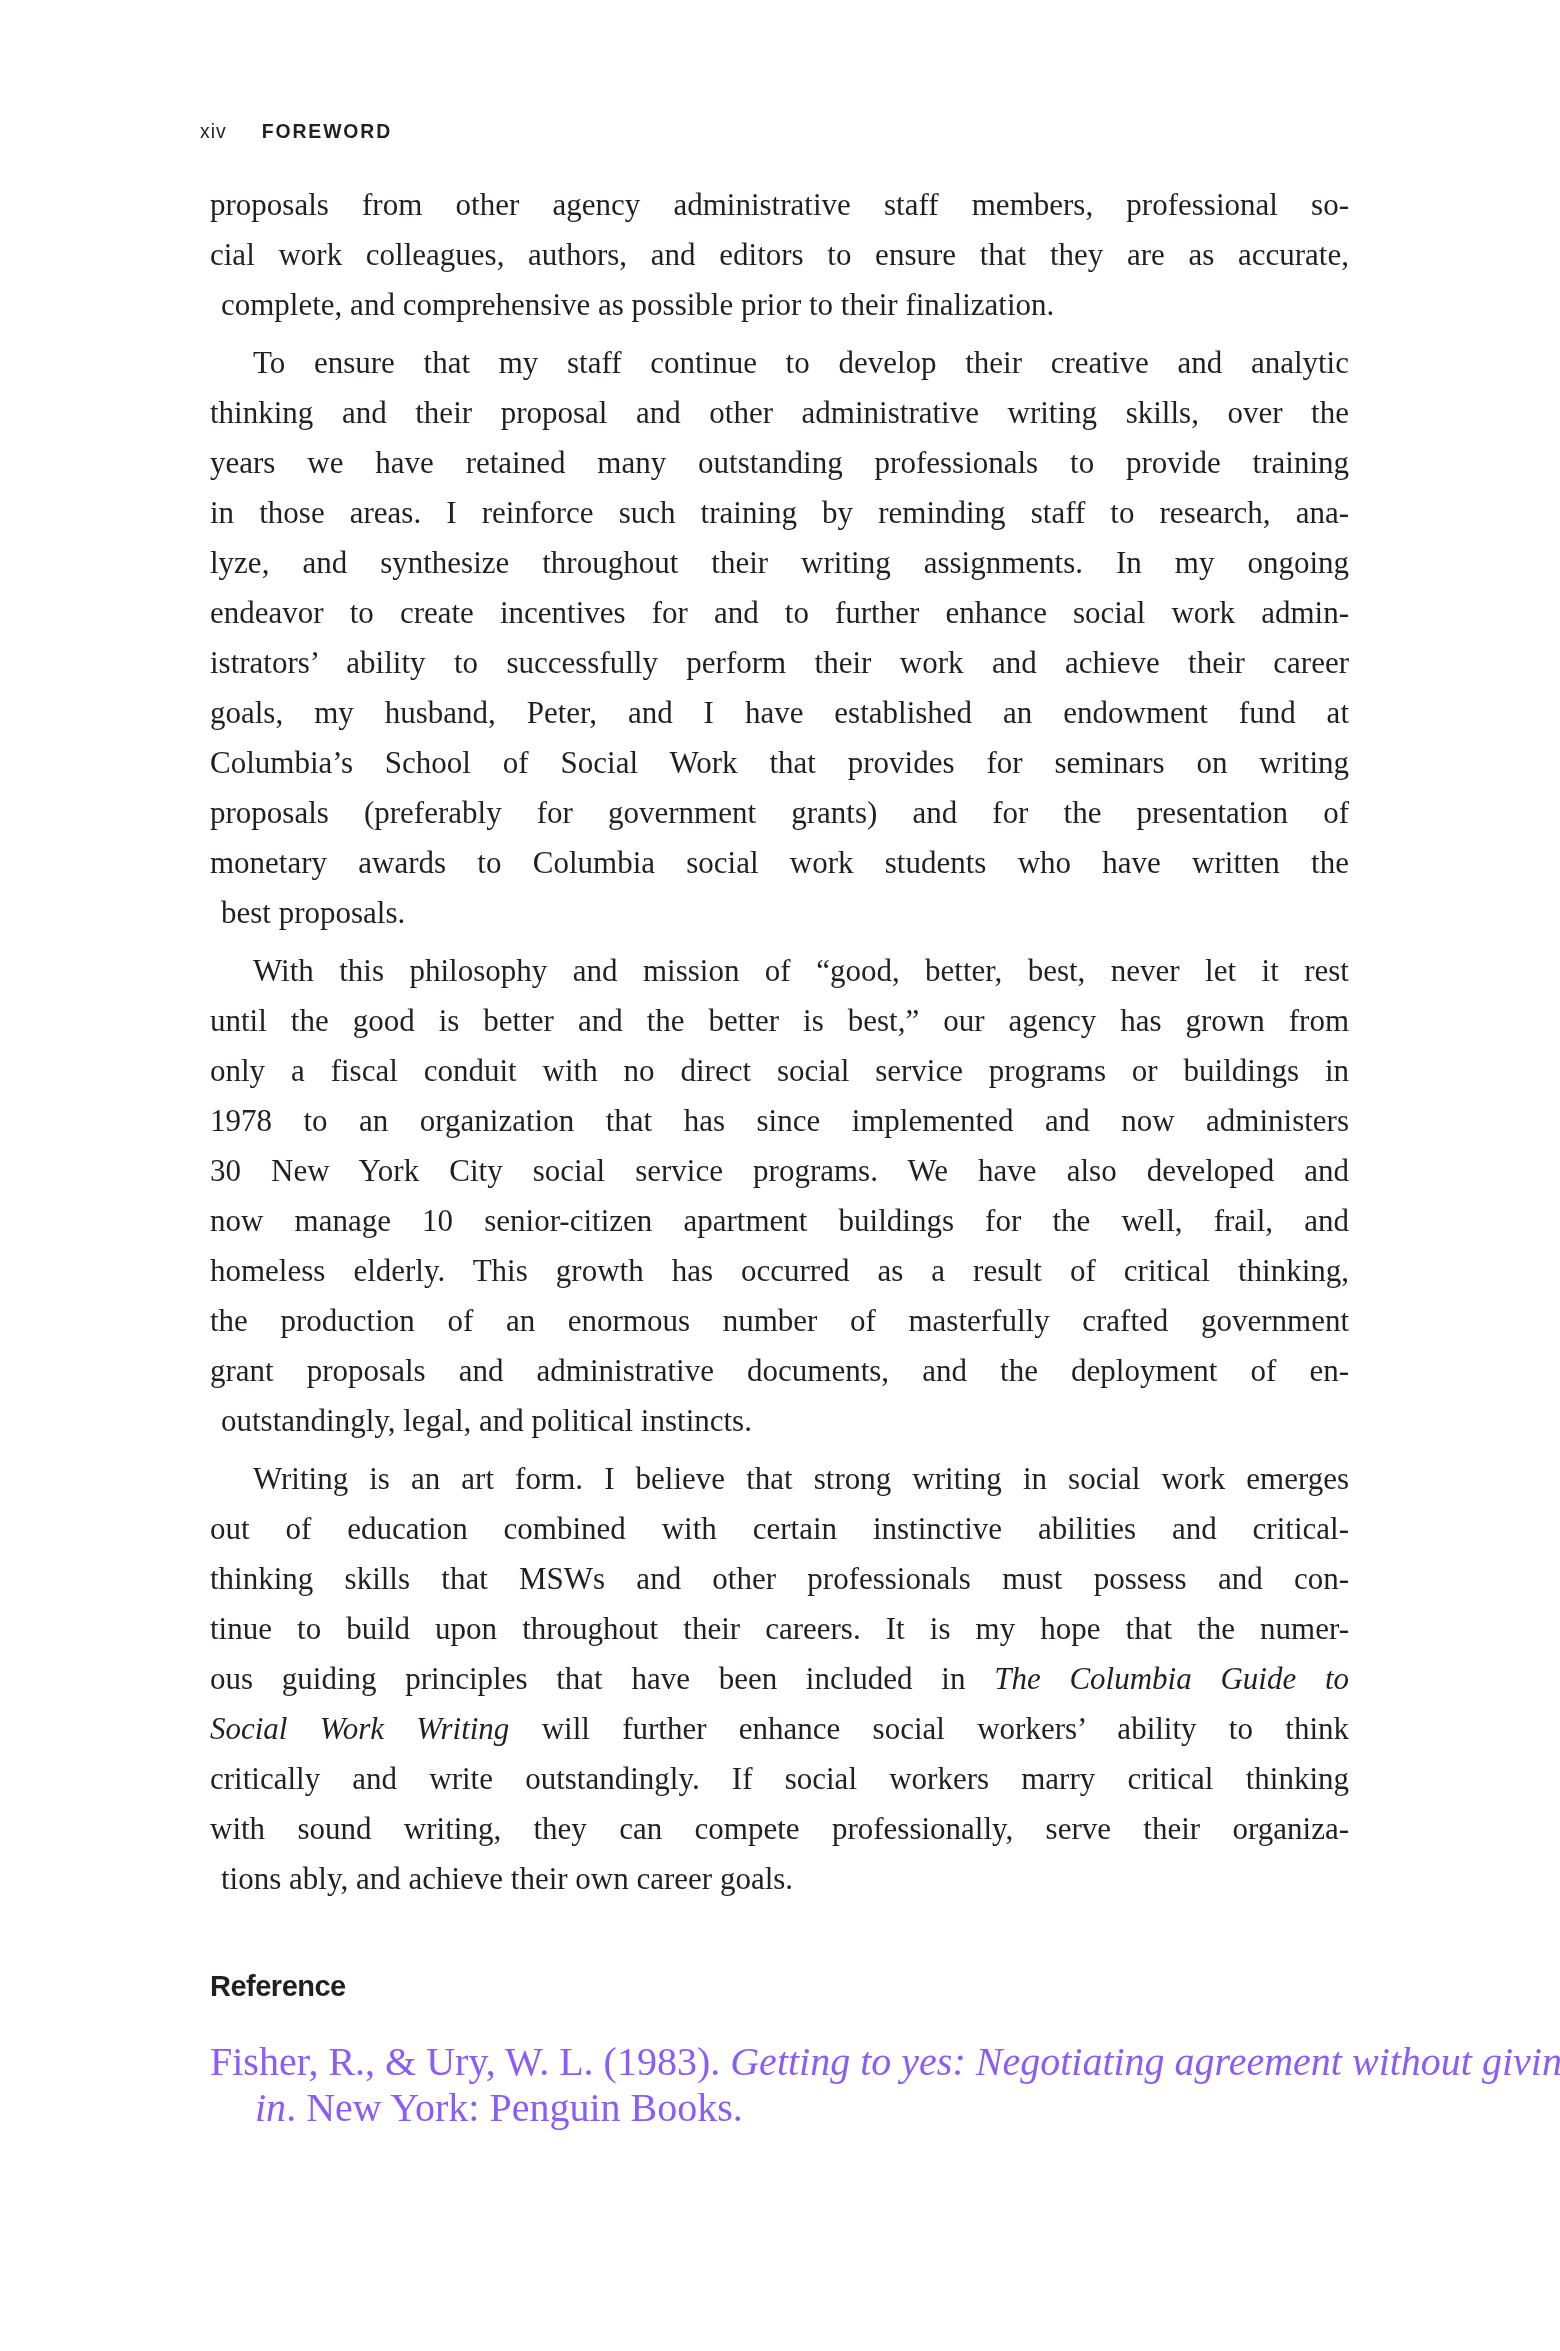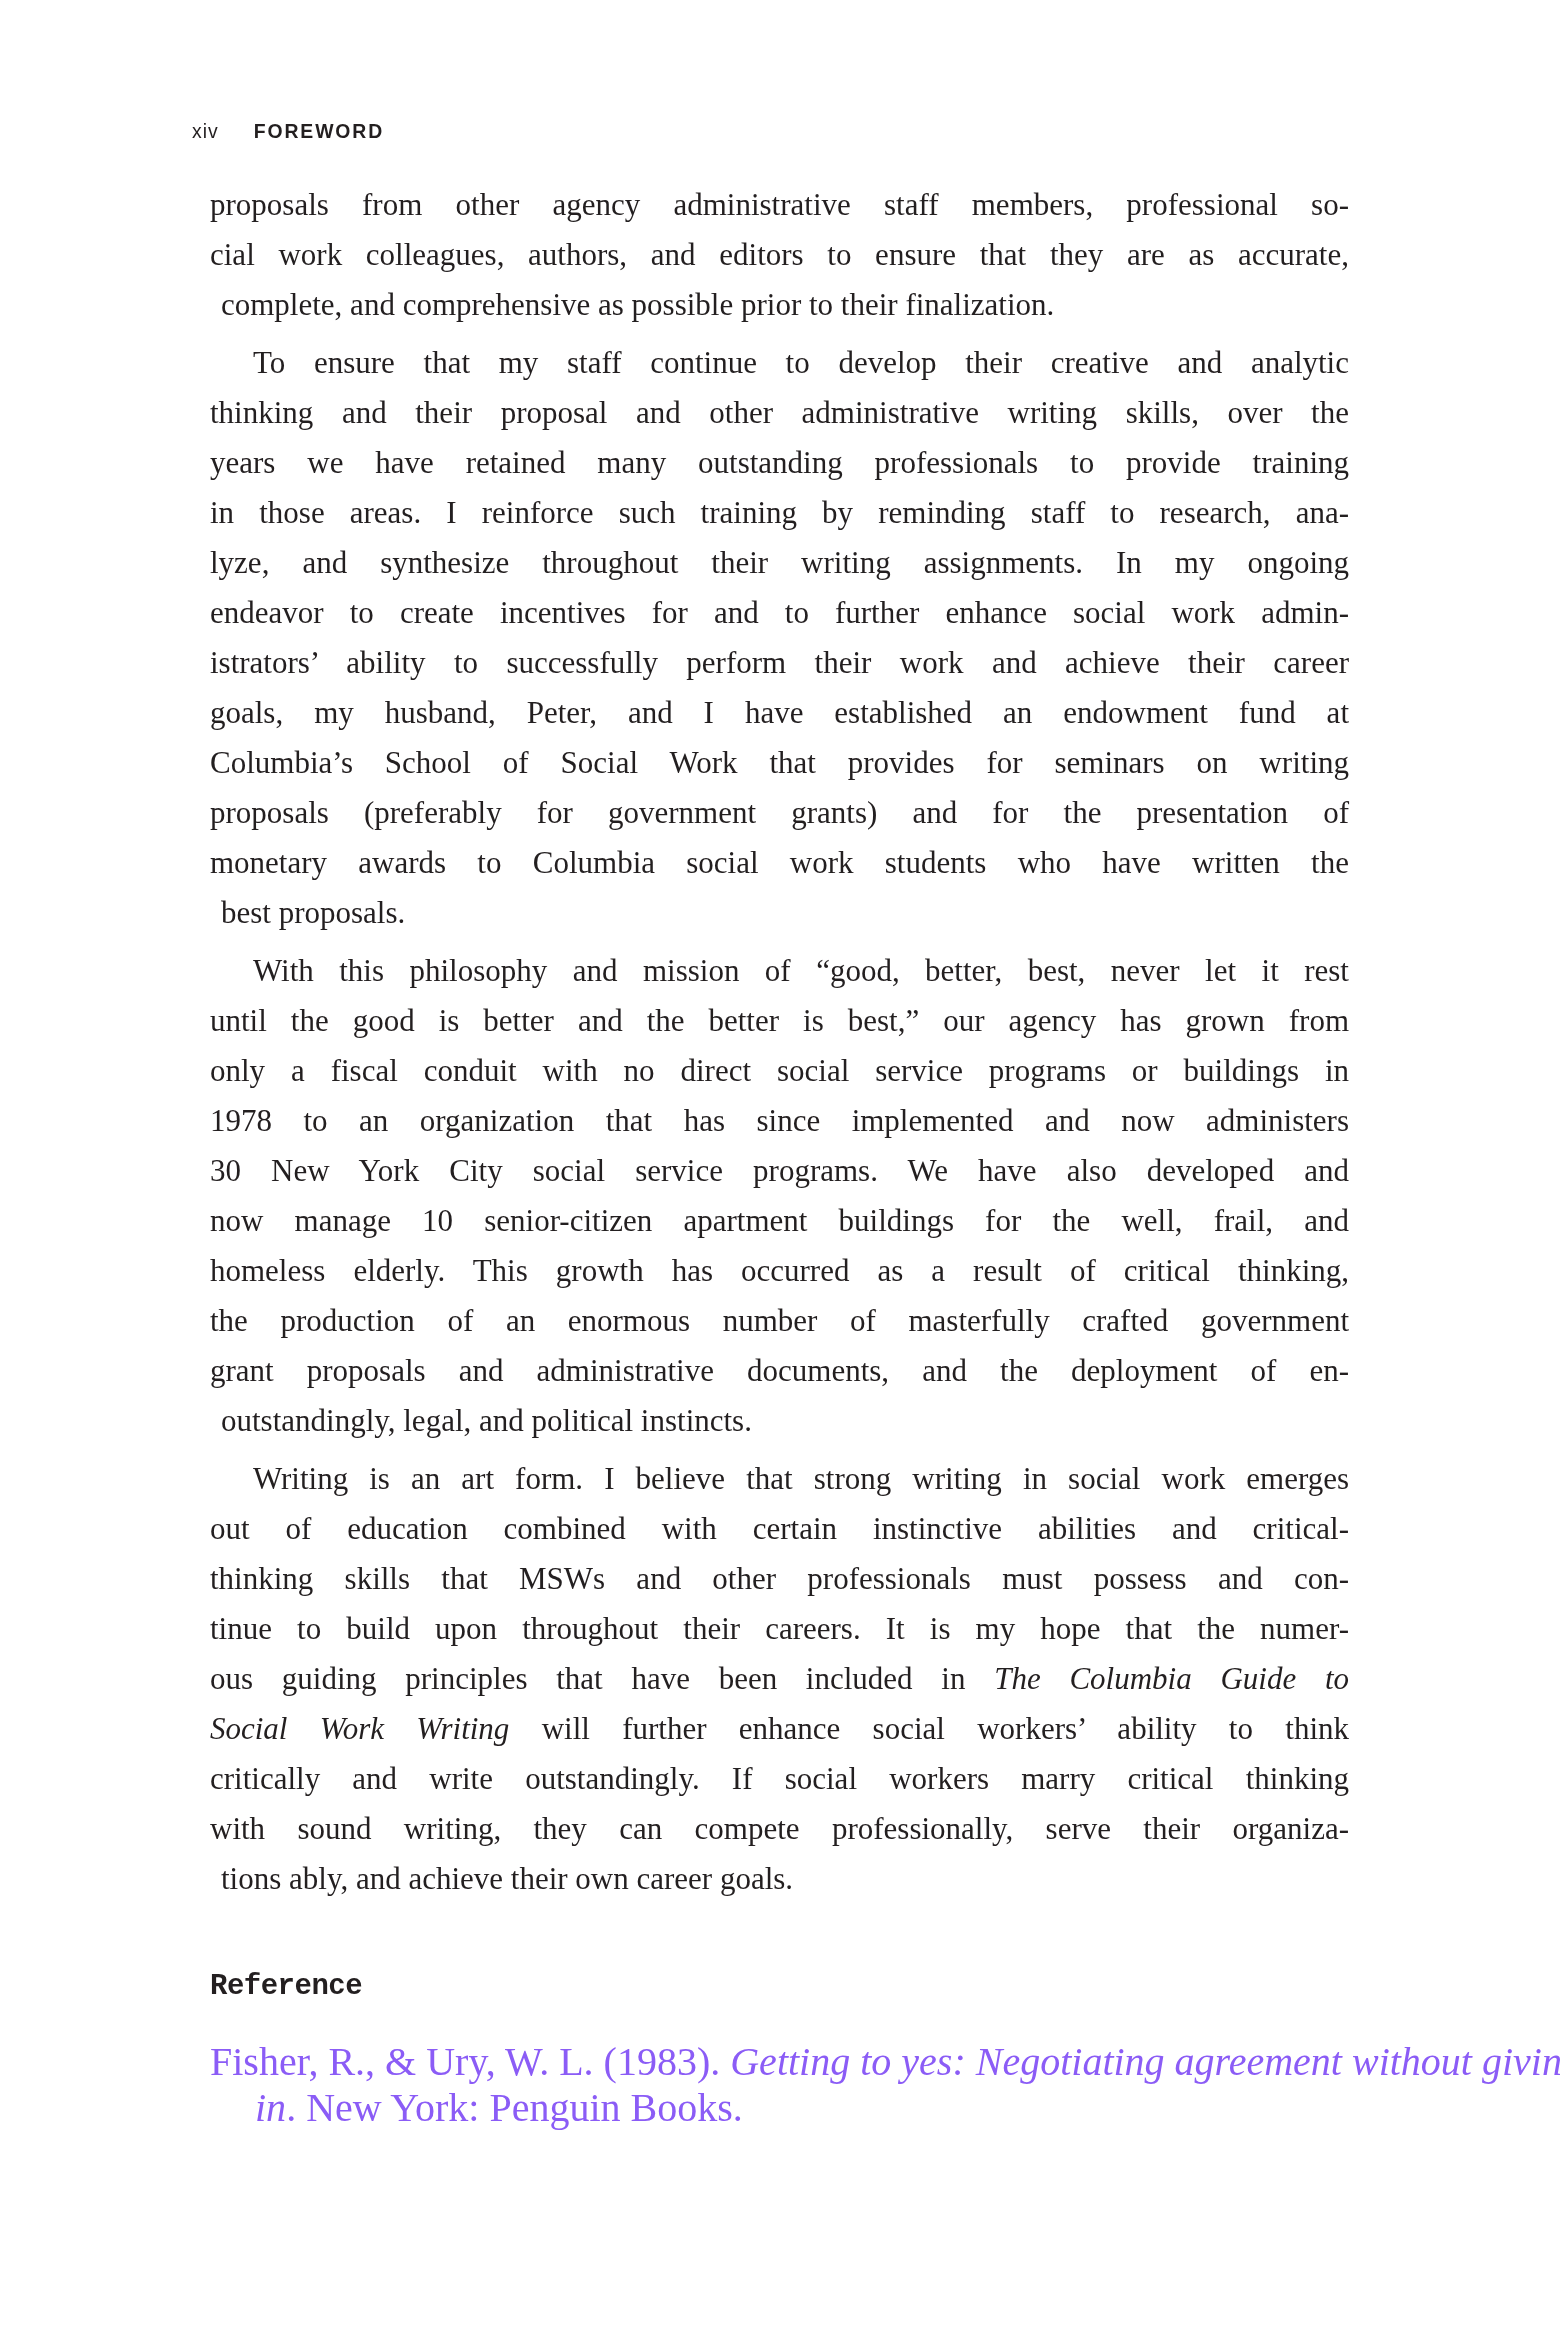--- a/index.html
+++ b/index.html
@@ -9,21 +9,21 @@
   }
   body {
     width: 1560px;
     height: 2351px;
     position: relative;
     overflow: hidden;
     color: #231f20;
   }
   .running-head {
     position: absolute;
-    left: 192px;
+    left: 200px;
     top: 120px;
     height: 23px;
     display: flex;
     align-items: baseline;
     font-family: "Liberation Sans", "DejaVu Sans", sans-serif;
   }
   .folio {
     font-size: 19.4px;
     letter-spacing: 1px;
     font-weight: normal;
@@ -62,21 +62,21 @@
     padding-left: 43px;
     margin-top: 8px;
   }
   .line em, .ref-line em {
     font-style: italic;
   }
   .ref-heading {
     position: absolute;
     left: 210px;
     top: 1970px;
-    font-family: Liberation Mono, monospace;
+    font-family: Liberation Sans, sans-serif;
     font-weight: bold;
     font-size: 29px;
     letter-spacing: -0.5px;
     color: #231f20;
   }
   .ref-entry {
     position: absolute;
     left: 210px;
     top: 2039px;
     width: 1139px;

